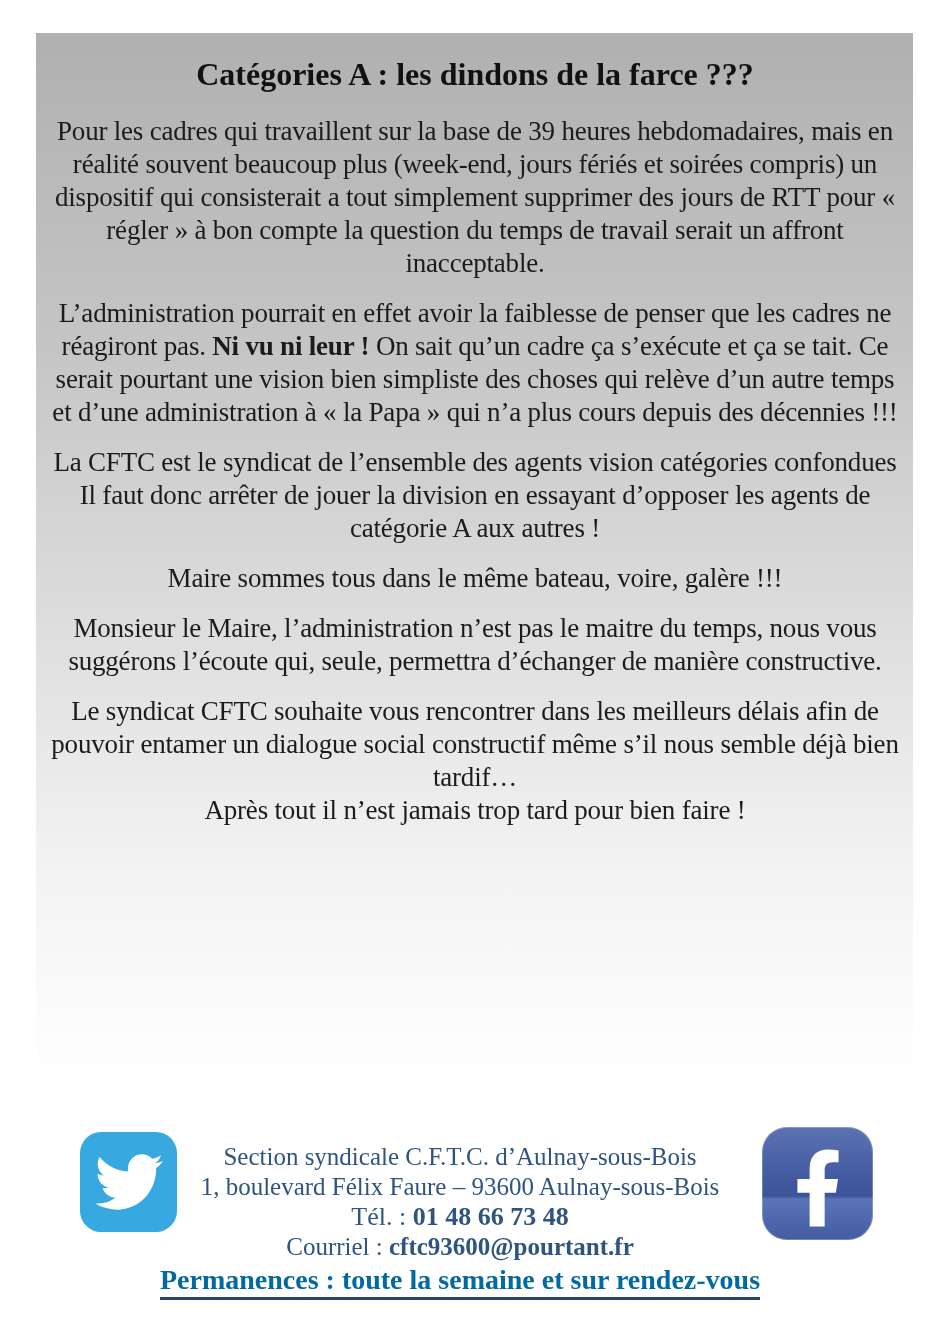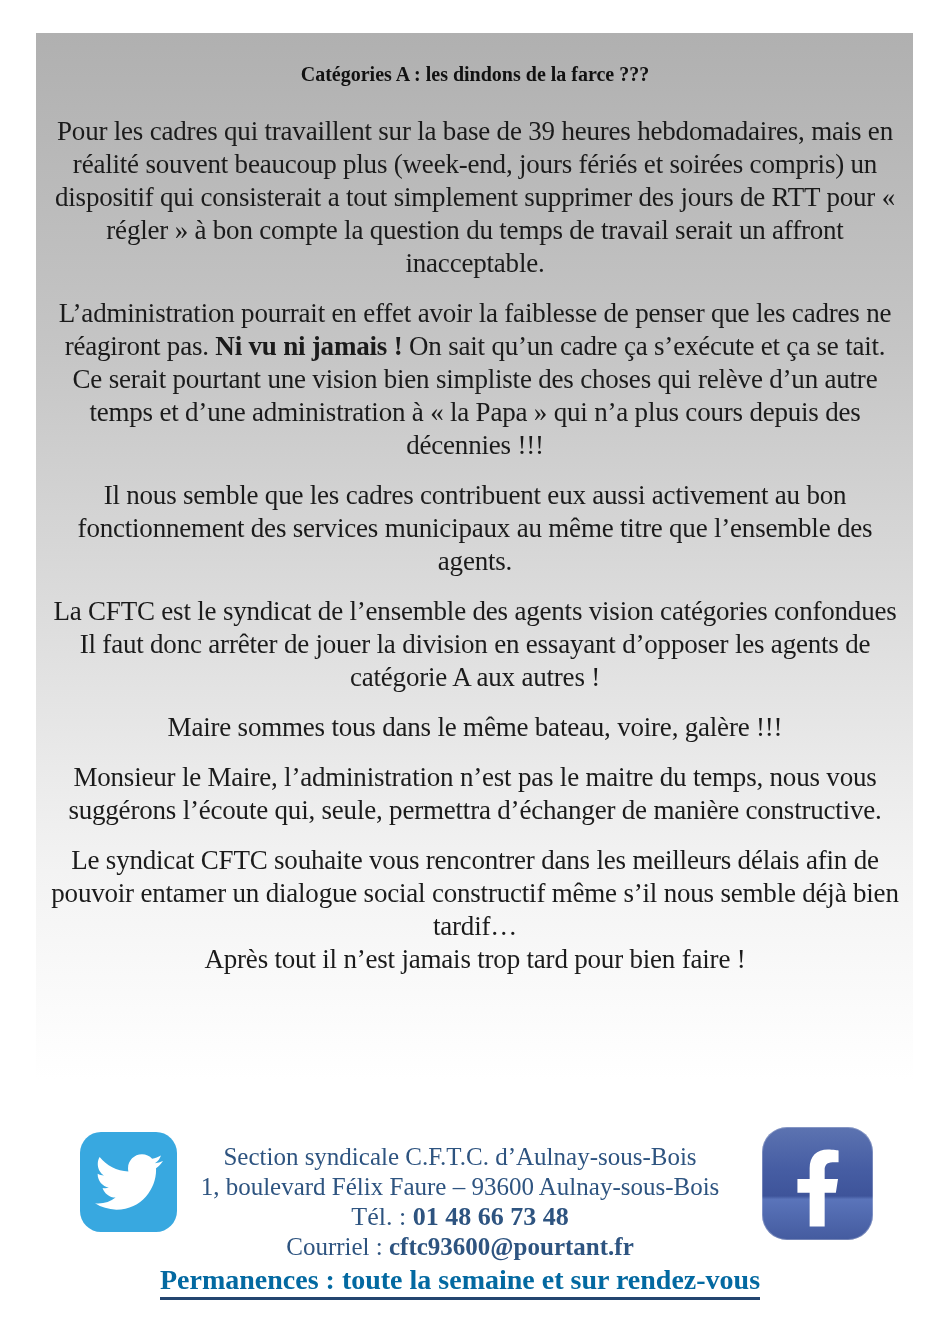--- a/index.html
+++ b/index.html
@@ -21,21 +21,21 @@
     top: 33px;
     width: 877px;
     height: 1047px;
     box-sizing: border-box;
     padding: 24px 13px 0 14px;
     background: linear-gradient(180deg, #b0b0b0 0%, #c5c5c5 30%, #dcdcdc 55%, #f3f3f3 80%, #ffffff 100%);
   }
   .doc-title {
     margin: 0 0 24px 0;
     text-align: center;
-    font-size: 20px;
+    font-size: 32px;
     font-weight: bold;
     color: #111111;
     line-height: 34px;
   }
   .sheet p {
     margin: 0 0 17px 0;
     font-size: 27px;
     line-height: 33px;
     color: #1b1b1b;
     letter-spacing: -0.2px;
@@ -98,23 +98,22 @@
 </head>
 <body>
 
 <div class="page">
 
   <div class="sheet">
     <h1 class="doc-title">Catégories A : les dindons de la farce ???</h1>
 
     <p>Pour les cadres qui travaillent sur la base de 39 heures hebdomadaires, mais en réalité souvent beaucoup plus (week-end, jours fériés et soirées compris) un dispositif qui consisterait a tout simplement supprimer des jours de RTT pour « régler » à bon compte la question du temps de travail serait un affront inacceptable.</p>
 
-    <p><span>L’administration pourrait en effet avoir la faiblesse de penser que les cadres ne réagiront pas. </span><strong>Ni vu ni jamais !</strong><span> On sait qu’un cadre ça s’exécute et ça se tait. Ce serait pourtant une vision bien simpliste des choses qui relève d’un autre temps et d’une administration à « la Papa » qui n’a plus cours depuis des décennies !!!</span></p>
+    <p><span>L’administration pourrait en effet avoir la faiblesse de penser que les cadres ne réagiront pas. </span><strong>Ni vu ni leur !</strong><span> On sait qu’un cadre ça s’exécute et ça se tait. Ce serait pourtant une vision bien simpliste des choses qui relève d’un autre temps et d’une administration à « la Papa » qui n’a plus cours depuis des décennies !!!</span></p>
 
-    <p>Il nous semble que les cadres contribuent eux aussi activement au bon fonctionnement des services municipaux au même titre que l’ensemble des agents.</p>
 
 
     <p><span>La CFTC est le syndicat de l’ensemble des agents vision catégories confondues</span><br><span>Il faut donc arrêter de jouer la division en essayant d’opposer les agents de catégorie A aux autres !</span></p>
 
     <p>Maire sommes tous dans le même bateau, voire, galère !!!</p>
 
     <p>Monsieur le Maire, l’administration n’est pas le maitre du temps, nous vous suggérons l’écoute qui, seule, permettra d’échanger de manière constructive.</p>
 
     <p><span>Le syndicat CFTC souhaite vous rencontrer dans les meilleurs délais afin de pouvoir entamer un dialogue social constructif même s’il nous semble déjà bien tardif…</span><br><span>Après tout il n’est jamais trop tard pour bien faire !</span></p>
   </div>

